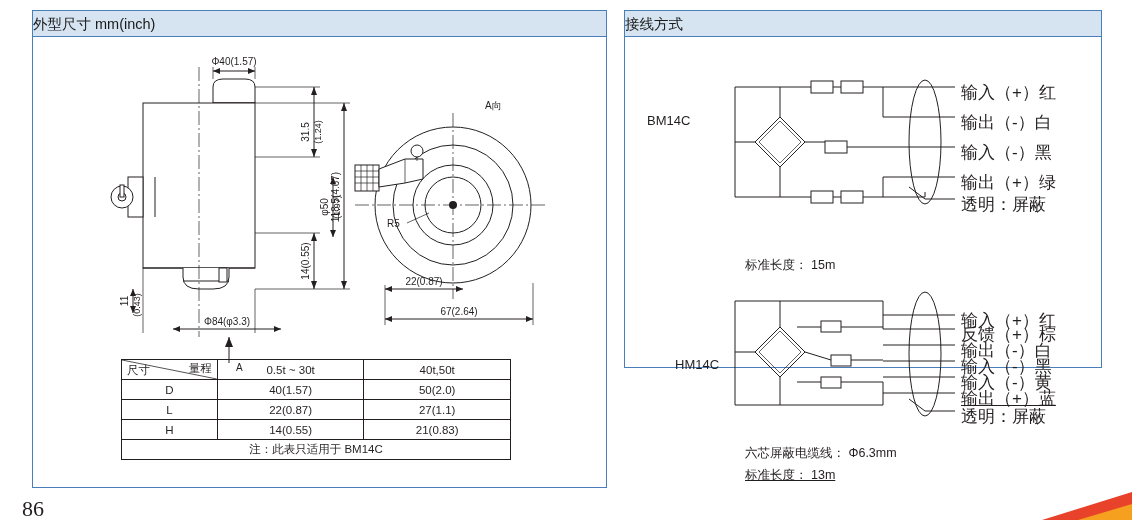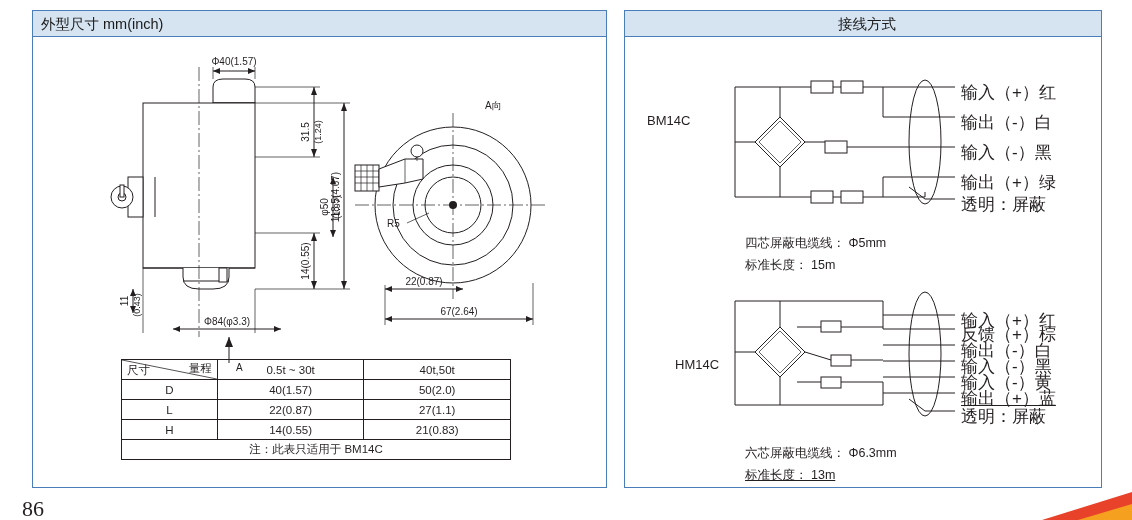--- a/index.html
+++ b/index.html
@@ -15,30 +15,30 @@
     position:absolute;
     border:1px solid #4a7ebb;
     box-sizing:border-box;
     background:#ffffff;
   }
   .panel-header{
     background:#d6e4f2;
     border-bottom:1px solid #4a7ebb;
     height:26px;
     line-height:26px;
-    padding-left:8px;
+    padding-left:0;
     font-size:14.5px;
     color:#1a1a1a;
     box-sizing:border-box;
   }
   .panel-body{position:relative;width:100%;}
 
   
   #panel-dim{left:32px;top:10px;width:575px;height:478px;}
-  #panel-wire{left:624px;top:10px;width:478px;height:478px;text-align:center;}
+  #panel-wire{left:624px;top:10px;width:478px;height:358px;}
 
   .dwg{position:absolute;left:0;top:0;width:100%;height:100%;}
   svg{display:block;}
 
   
   .spec-table{
     position:absolute;
     left:88px;top:322px;
     width:390px;
     border-collapse:collapse;
@@ -362,21 +362,20 @@
 
     <div class="wlabel" style="left:22px;top:76px;">BM14C</div>
     <div class="wlabel" style="left:22px;top:320px;margin-left:28px;">HM14C</div>
 
     <div class="pinlabel" style="left:336px;top:44px;">输入（+）红</div>
     <div class="pinlabel" style="left:336px;top:74px;">输出（-）白</div>
     <div class="pinlabel" style="left:336px;top:104px;">输入（-）黑</div>
     <div class="pinlabel" style="left:336px;top:134px;">输出（+）绿</div>
     <div class="pinlabel" style="left:336px;top:156px;">透明：屏蔽</div>
 
-    <div class="wnote" style="left:120px;top:198px;">四芯屏蔽电缆线： Φ5mm</div>
     <div class="wnote" style="left:120px;top:220px;">标准长度： 15m</div>
 
     <div class="pinlabel" style="left:336px;top:272px;">输入（+）红</div>
     <div class="pinlabel" style="left:336px;top:286px;">反馈（+）棕</div>
     <div class="pinlabel" style="left:336px;top:302px;">输出（-）白</div>
     <div class="pinlabel" style="left:336px;top:318px;">输入（-）黑</div>
     <div class="pinlabel" style="left:336px;top:334px;">输入（-）黄</div>
     <div class="pinlabel" style="left:336px;top:350px;text-decoration:underline;">输出（+）蓝</div>
     <div class="pinlabel" style="left:336px;top:368px;">透明：屏蔽</div>
 

